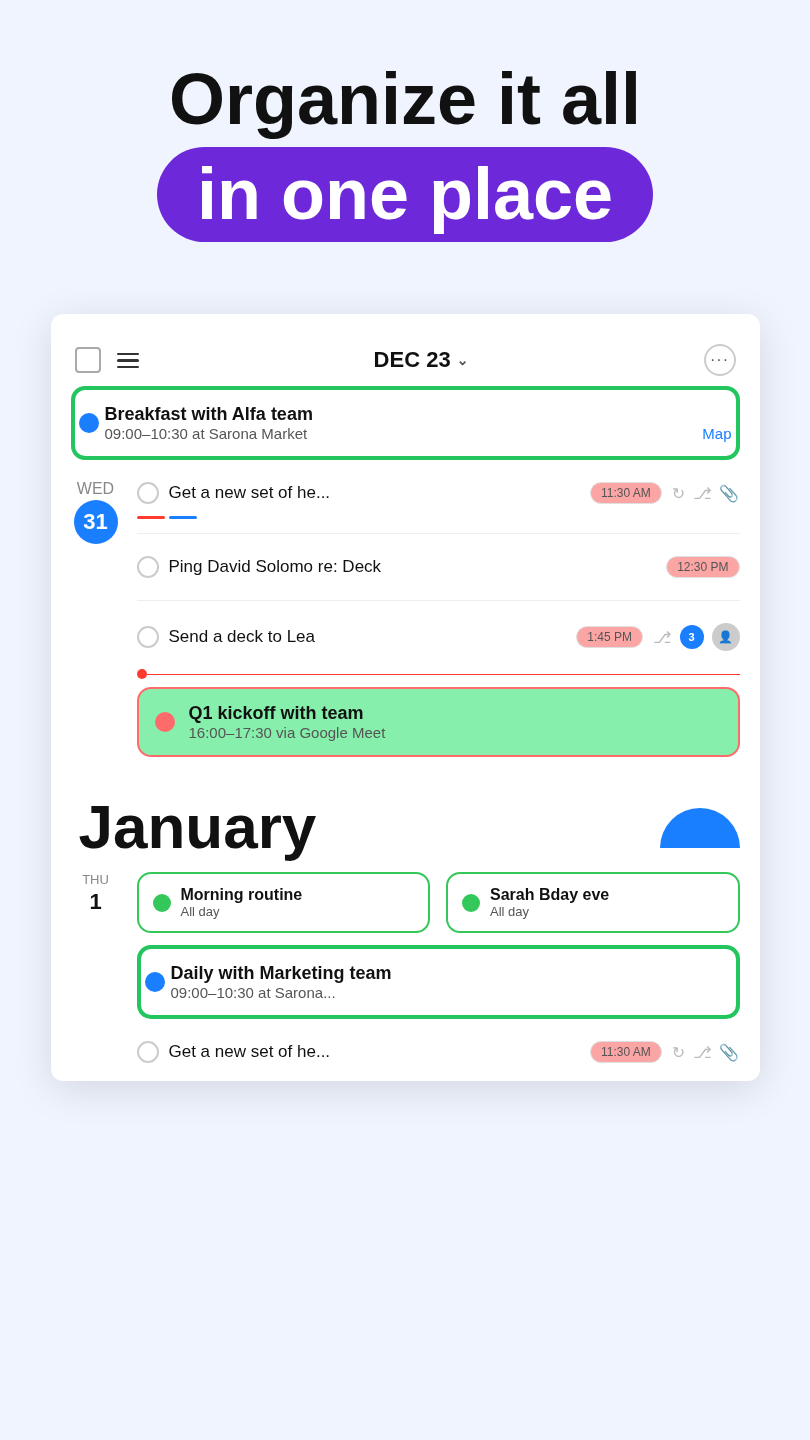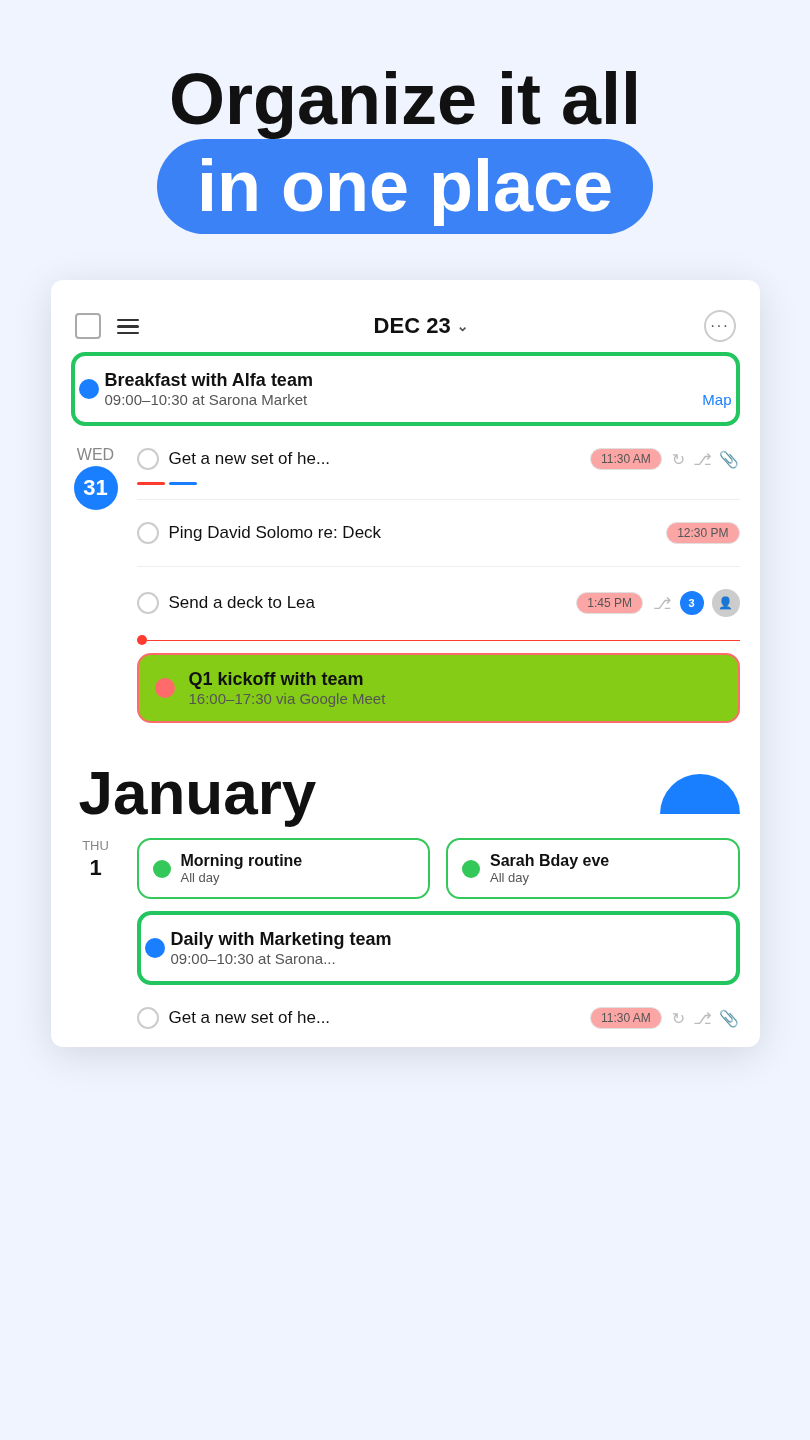--- a/index.html
+++ b/index.html
@@ -23,41 +23,42 @@
 
     .hero-title-line1 {
       font-size: 72px;
       font-weight: 900;
       color: #111;
       text-align: center;
       line-height: 1.1;
     }
 
     .hero-title-line2-wrapper {
-      background: #3b82f6;
+      background: #6d28d9;
       border-radius: 50px;
       padding: 8px 40px;
+      margin-top: 8px;
     }
 
     .hero-title-line2 {
       font-size: 72px;
       font-weight: 900;
       color: #fff;
       text-align: center;
       line-height: 1.1;
     }
 
     .phone-container {
       width: 709px;
       background: #fff;
       border-radius: 12px;
       box-shadow: 0 8px 40px rgba(0,0,0,0.12);
       padding: 20px 0 0 0;
       overflow: hidden;
-      margin-top: 16px;
+      margin-top: 42px;
     }
 
     
     .top-bar {
       display: flex;
       align-items: center;
       justify-content: space-between;
       padding: 10px 24px 10px 24px;
     }
 
@@ -311,21 +312,21 @@
 
     
     .event-card-red {
       border: 2px solid #ff6b6b;
       border-radius: 14px;
       padding: 14px 16px;
       display: flex;
       align-items: center;
       gap: 14px;
       margin-bottom: 14px;
-      background: #84cc16;
+      background: #86efac;
     }
 
     .dot-red {
       width: 20px;
       height: 20px;
       border-radius: 50%;
       background: #ff6b6b;
       flex-shrink: 0;
     }
 

